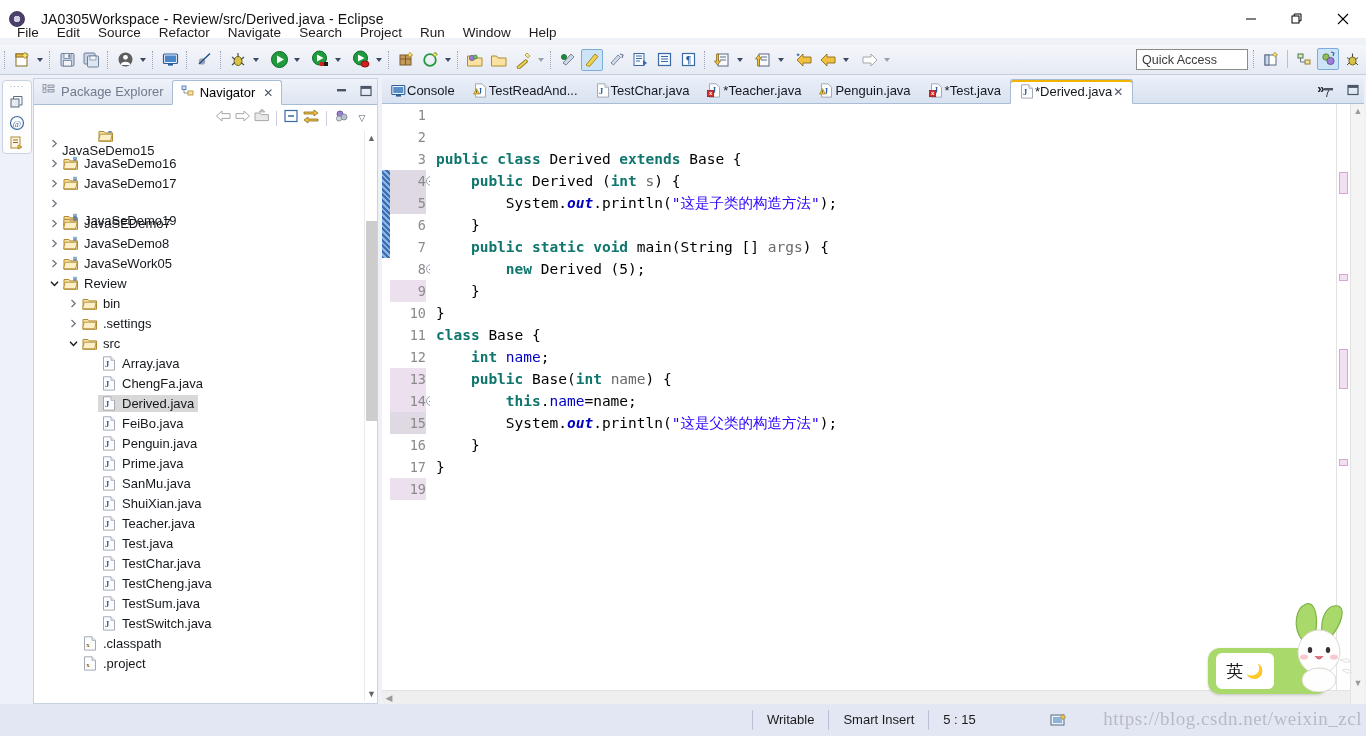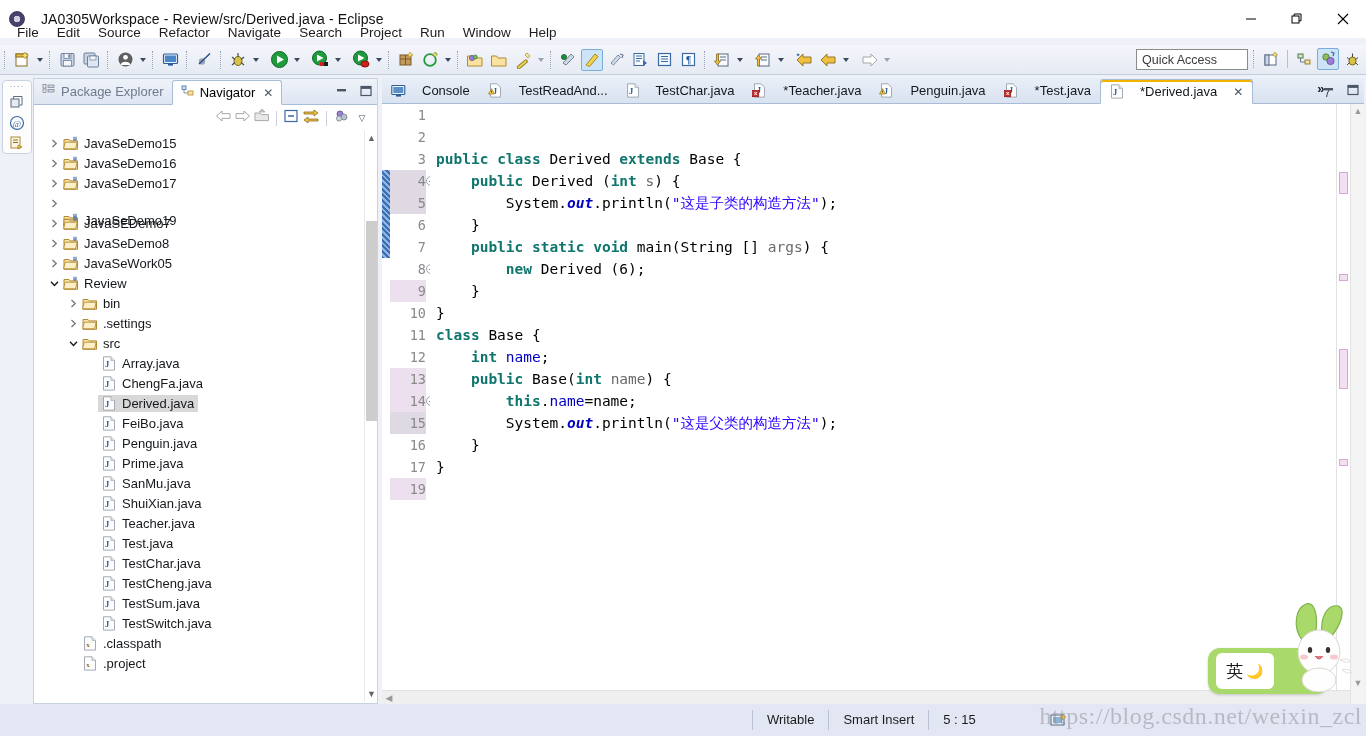--- a/index.html
+++ b/index.html
@@ -162,21 +162,21 @@
   .editor {
     position: absolute; left: 382px; top: 78px; width: 982px; height: 626px;
     background: #fff;
   }
   .ed-tabs {
     height: 26px; background: linear-gradient(#e9eff8, #d9e2f0);
     display: flex; align-items: flex-end; position: relative;
     border-bottom: 1px solid #a9bcd6;
   }
   .ed-tab {
-    height: 25px; display: flex; align-items: center; gap: 16px;
+    height: 25px; display: flex; align-items: center; gap: 1px;
     padding: 0 9px; font-size: 13px; color: #14181f; white-space: nowrap;
   }
   .ed-tab.active {
     background: #fff; border: 1px solid #a9bcd6; border-bottom: 1px solid #fff;
     border-radius: 3px 3px 0 0; margin-bottom: -1px;
     box-shadow: inset 0 2px 0 #f0b400;
   }
   .ed-tab .close-x { font-size: 12px; color: #4a5668; }
   .ed-overflow {
     position: absolute; right: 34px; top: 3px; font-size: 13px; color: #14181f;
@@ -266,21 +266,21 @@
   .sb-seg {
     font-size: 13px; color: #1b1b1b; padding: 0 14px; height: 20px; line-height: 20px;
     border-left: 1px solid #b9c1d4;
   }
   .sb-left-pad { width: 752px; }
   .sb-icon { margin-left: 60px; width: 22px; height: 18px; display:flex; align-items:center; }
 
   
   .watermark {
     position: absolute; right: 4px; bottom: 6px;
-    font-size: 24px; color: rgba(120,120,130,0.40);
+    font-size: 19px; color: rgba(120,120,130,0.40);
     font-family: "Liberation Serif", serif;
     letter-spacing: 0.5px; white-space: nowrap;
     pointer-events: none;
   }
 
   
   .ime {
     position: absolute; right: 8px; bottom: 28px; width: 150px; height: 108px;
     pointer-events: none;
   }
@@ -712,21 +712,21 @@
     </div>
 
     <div class="tree">
         <div class="trow">
           <div style="width: 12px;"></div>
           <div class="tw">
             <svg width="9" height="9" viewBox="0 0 9 9">
               <polyline points="2.5,1 6.2,4.5 2.5,8" fill="none" stroke="#70757e" stroke-width="1.3"></polyline>
             </svg>
           </div>
-          <div style="display: flex; align-items: center;">
+          <div style="display: flex; align-items: center; flex-direction: column;">
             <div class="ticon">
               <svg width="16" height="15" viewBox="0 0 16 15">
     <path d="M1 3.5 h5 l1.2 1.4 h7.3 v8.4 h-13.5 Z" fill="#fbe2a0" stroke="#b08b33" stroke-width="1"></path>
     <path d="M2.2 6.2 h12 l-1.6 6.6 h-12 Z" fill="#fdf0c8" stroke="#b08b33" stroke-width="0.9"></path>
     <path d="M11 0.8 v3.2 h2 v-3.2" fill="none" stroke="#3b6ba5" stroke-width="1.1"></path>
   </svg>
             </div>
             <div class="tlabel">JavaSeDemo15</div>
           </div>
         </div>
@@ -1255,21 +1255,21 @@
           <div class="gline hl-pink">19</div>
         </div>
       <div class="code-area">
           <div class="cline"></div>
           <div class="cline"></div>
           <div class="cline"><span class="kw">public</span><span class="plain"> </span><span class="kw">class</span><span class="plain"> Derived </span><span class="kw">extends</span><span class="plain"> Base {</span></div>
           <div class="cline"><span class="plain">    </span><span class="kw">public</span><span class="plain"> Derived (</span><span class="kw">int</span><span class="plain"> </span><span class="param">s</span><span class="plain">) {</span></div>
           <div class="cline"><span class="plain">        System.</span><span class="stat">out</span><span class="plain">.println(</span><span class="str">"这是子类的构造方法"</span><span class="plain">);</span></div>
           <div class="cline"><span class="plain">    }</span></div>
           <div class="cline"><span class="plain">    </span><span class="kw">public</span><span class="plain"> </span><span class="kw">static</span><span class="plain"> </span><span class="kw">void</span><span class="plain"> main(String [] </span><span class="param">args</span><span class="plain">) {</span></div>
-          <div class="cline"><span class="plain">        </span><span class="kw">new</span><span class="plain"> Derived (6);</span></div>
+          <div class="cline"><span class="plain">        </span><span class="kw">new</span><span class="plain"> Derived (5);</span></div>
           <div class="cline"><span class="plain">    }</span></div>
           <div class="cline"><span class="plain">}</span></div>
           <div class="cline"><span class="kw">class</span><span class="plain"> Base {</span></div>
           <div class="cline"><span class="plain">    </span><span class="kw">int</span><span class="plain"> </span><span class="fld">name</span><span class="plain">;</span></div>
           <div class="cline"><span class="plain">    </span><span class="kw">public</span><span class="plain"> Base(</span><span class="kw">int</span><span class="plain"> </span><span class="param">name</span><span class="plain">) {</span></div>
           <div class="cline"><span class="plain">        </span><span class="kw">this</span><span class="plain">.</span><span class="fld">name</span><span class="plain">=name;</span></div>
           <div class="cline"><span class="plain">        System.</span><span class="stat">out</span><span class="plain">.println(</span><span class="str">"这是父类的构造方法"</span><span class="plain">);</span></div>
           <div class="cline"><span class="plain">    }</span></div>
           <div class="cline"><span class="plain">}</span></div>
         </div>

